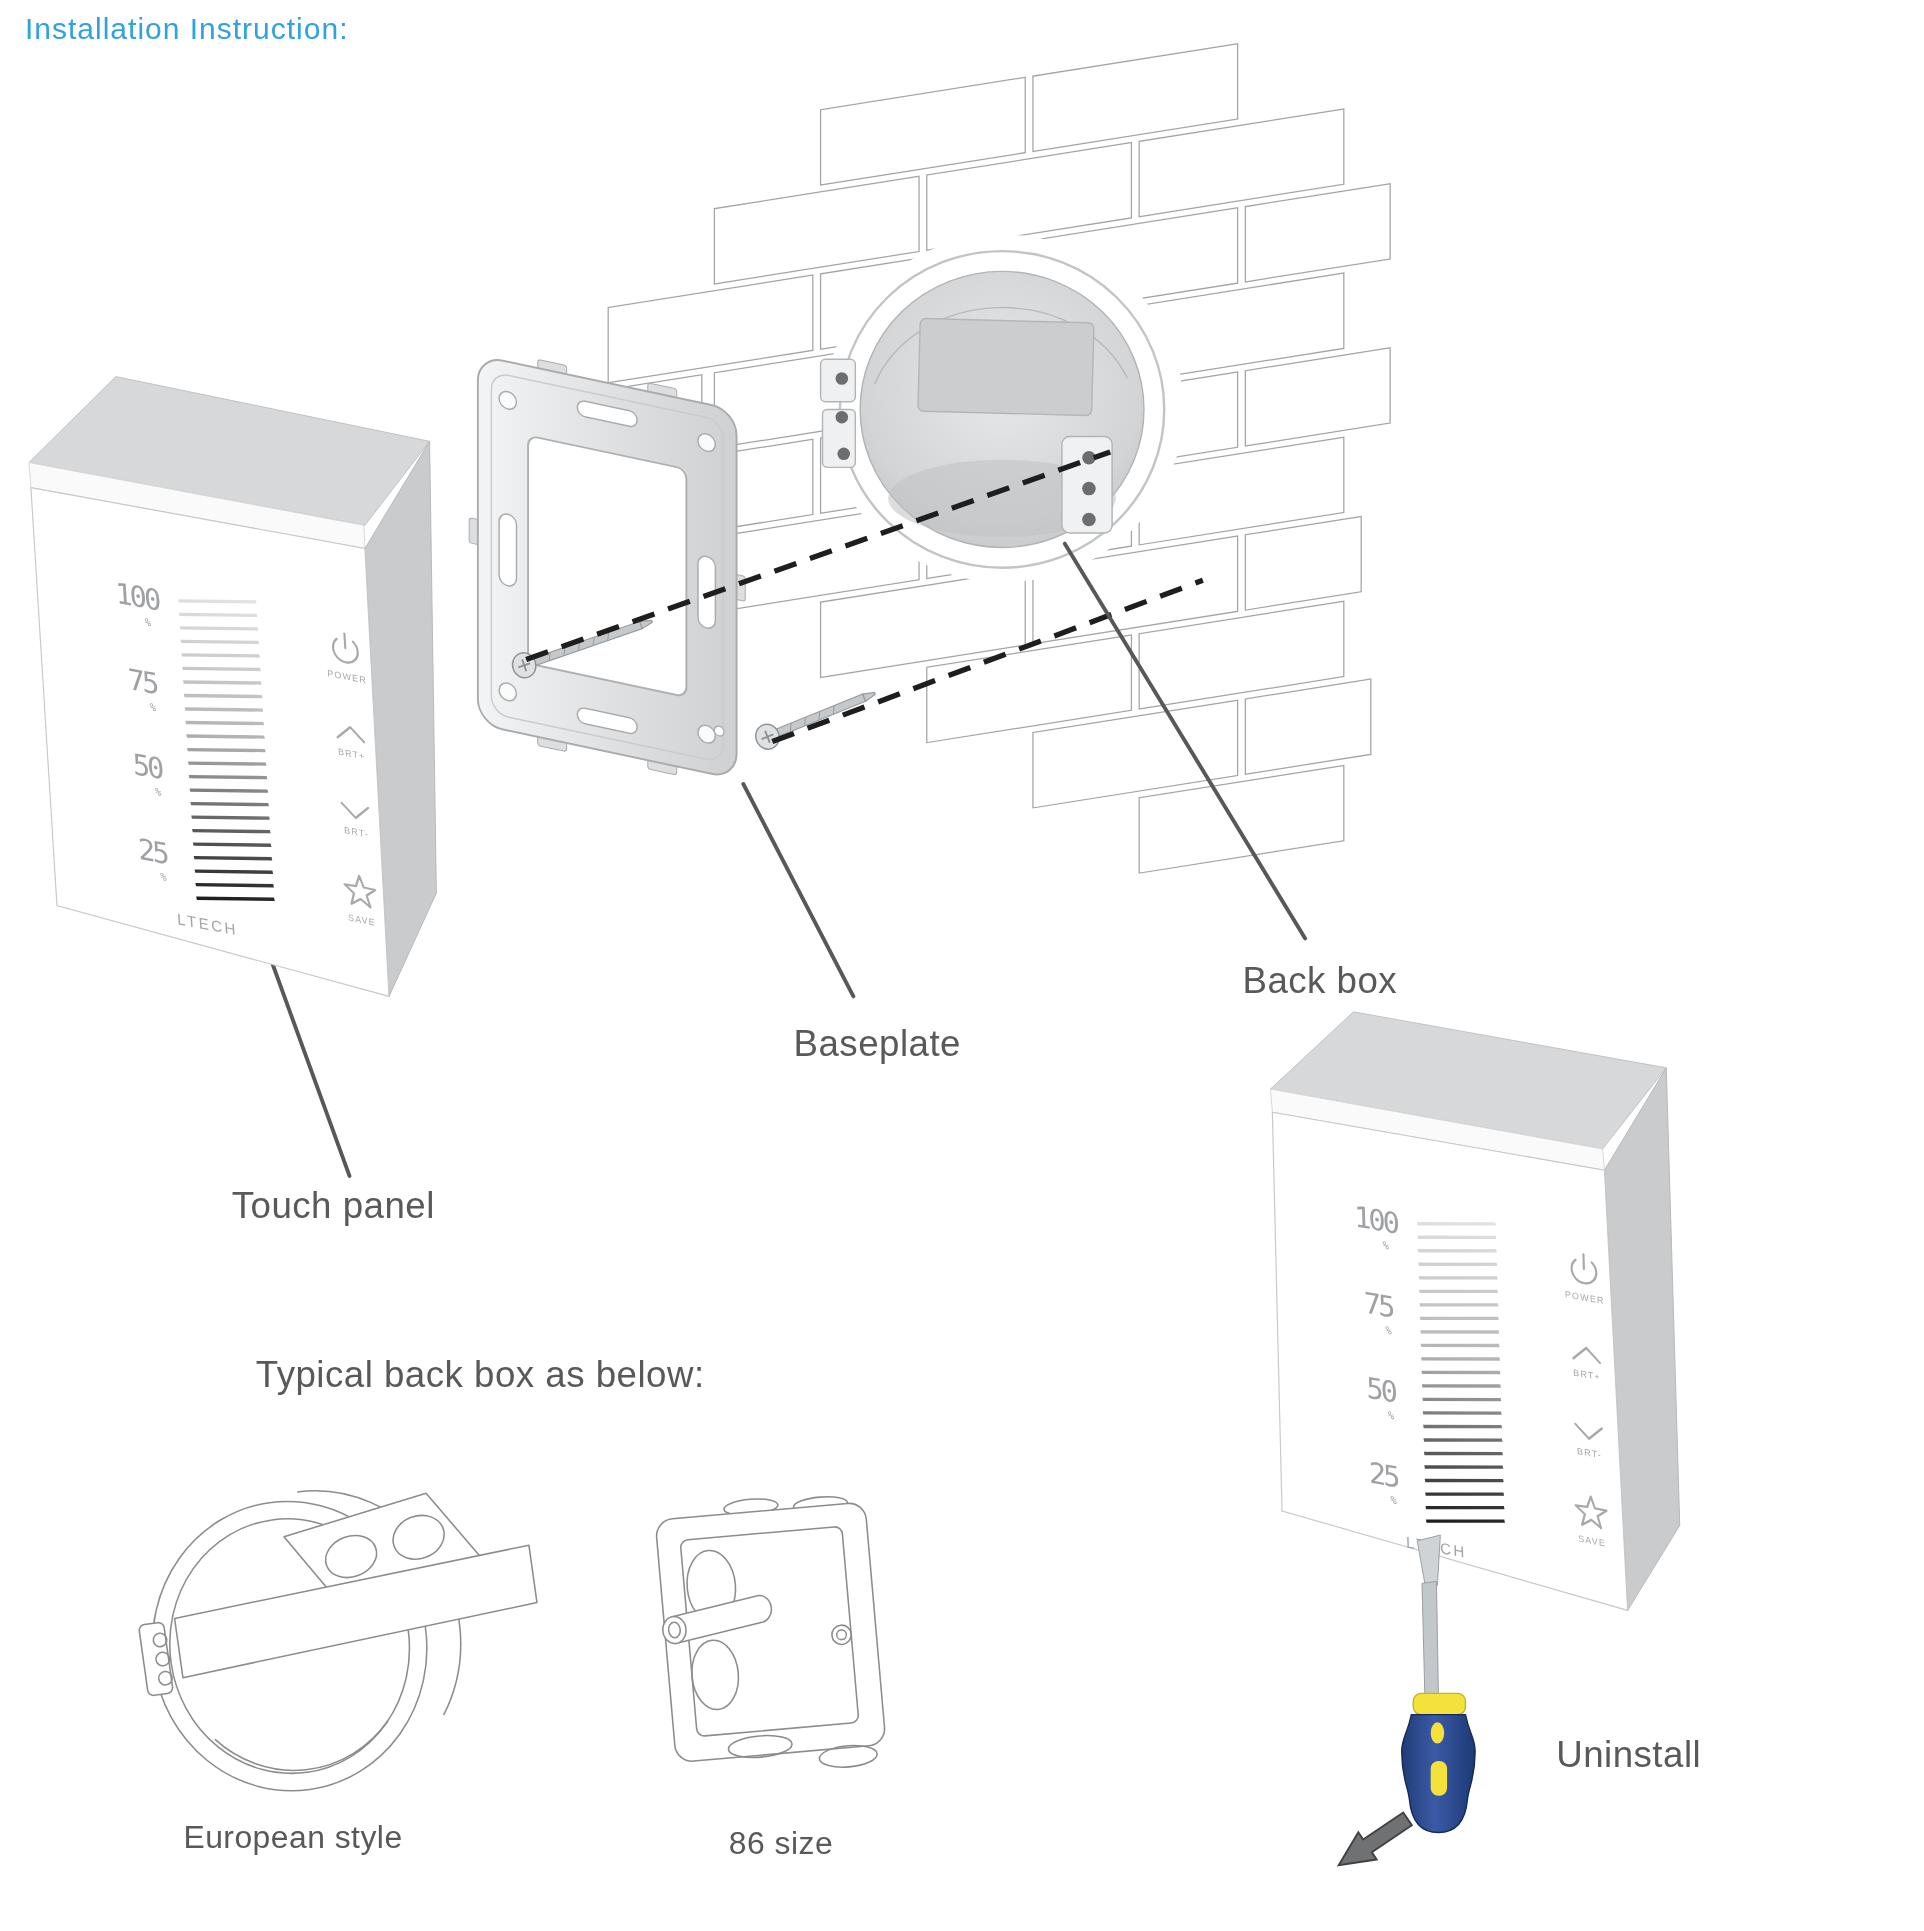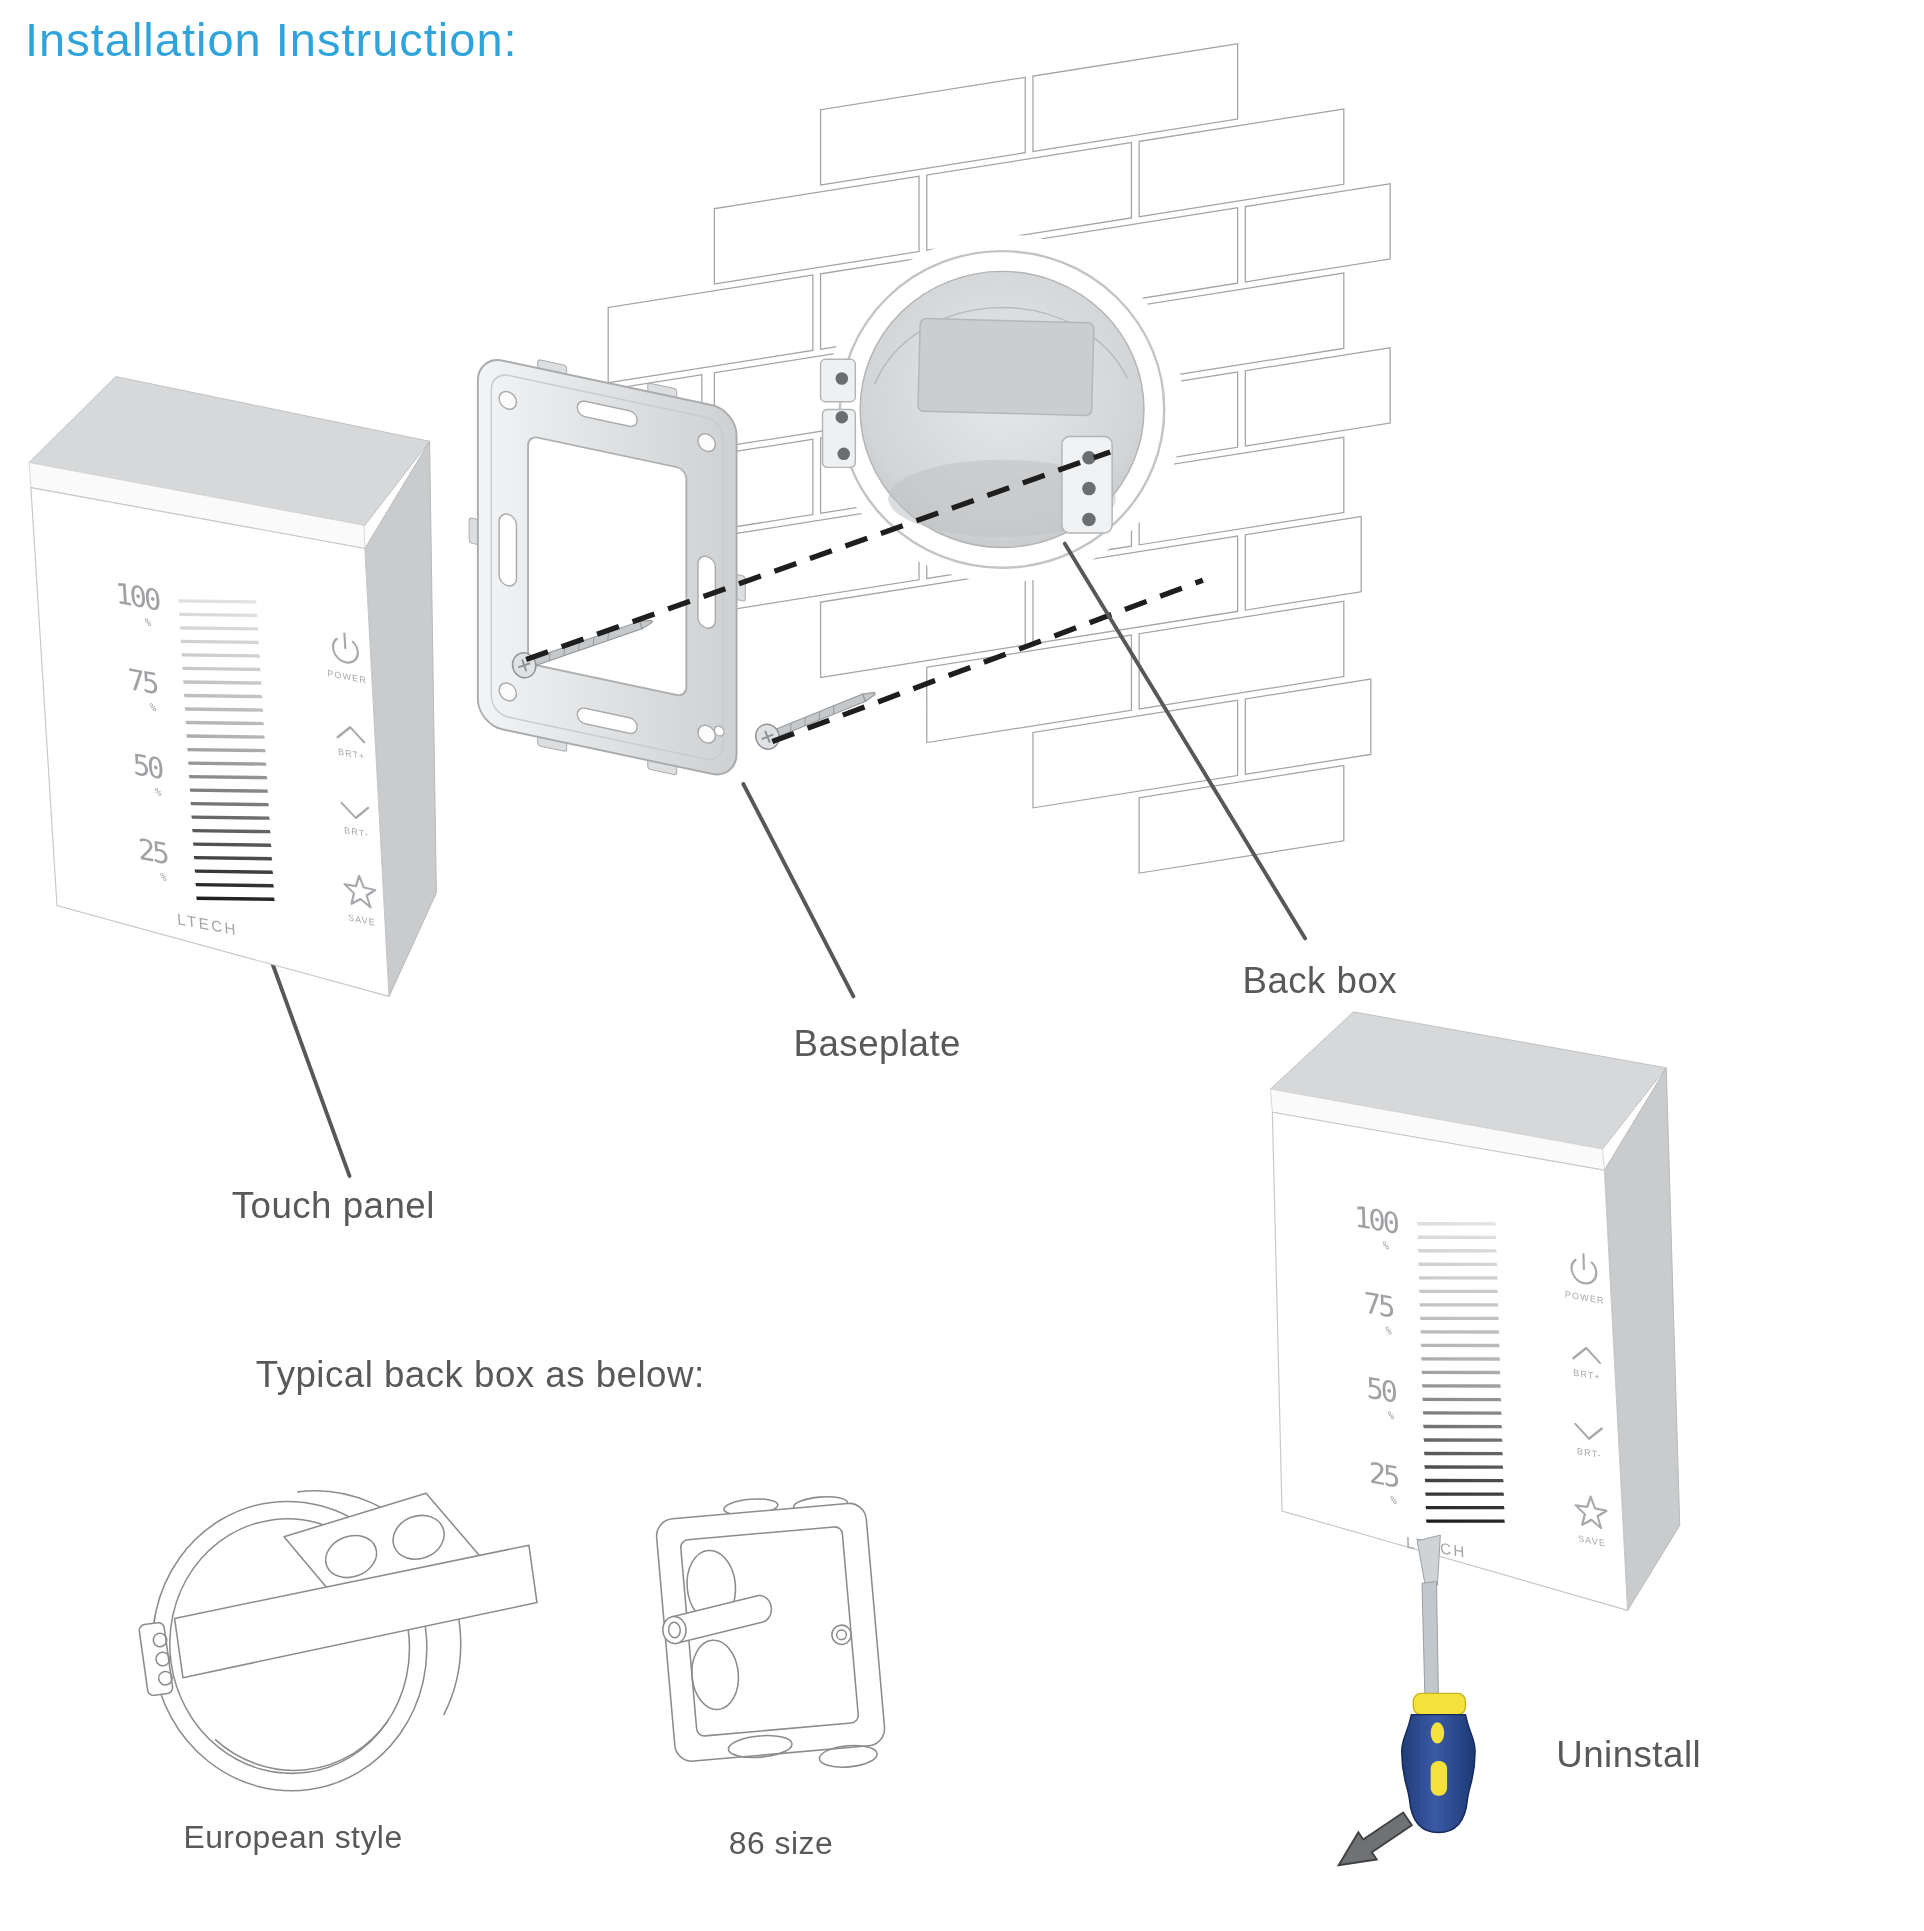--- a/index.html
+++ b/index.html
@@ -1,18 +1,18 @@
 <!DOCTYPE html>
 <html><head>
 <meta charset="utf-8">
 <style>
   html,body{margin:0;padding:0;background:#ffffff;}
   .stage{position:relative;width:1924px;height:1931px;background:#fff;overflow:hidden;
          font-family:"Liberation Sans", sans-serif;}
-  .title{position:absolute;left:25px;top:11.6px;font-size:47px;font-weight:300;
+  .title{position:absolute;left:25px;top:11.6px;font-size:30px;font-weight:300;
          letter-spacing:1px;color:#2EA3DC;margin:0;}
   svg{position:absolute;left:0;top:0;}
   .lbl{fill:#58595B;font-size:38px;font-family:"Liberation Sans",sans-serif;letter-spacing:.5px;}
   .lbl-s{fill:#58595B;font-size:33px;font-family:"Liberation Sans",sans-serif;letter-spacing:.5px;}
   .brick{fill:#ffffff;stroke:#a2a4a6;stroke-width:1.3px;}
   .leader{stroke:#56585a;stroke-width:4px;stroke-linecap:round;}
   .dash{stroke:#1e1e1e;stroke-width:5.5px;stroke-dasharray:24 15;fill:none;}
   .pnl-num{fill:#9fa1a4;font-family:"DejaVu Sans Mono",monospace;font-size:30px;letter-spacing:-3px;}
   .pnl-unit{fill:#9fa1a4;font-family:"DejaVu Sans Mono",monospace;font-size:11px;}
   .pnl-btn{fill:#a7a9ac;font-family:"Liberation Sans",sans-serif;font-size:9.5px;letter-spacing:1.2px;}

